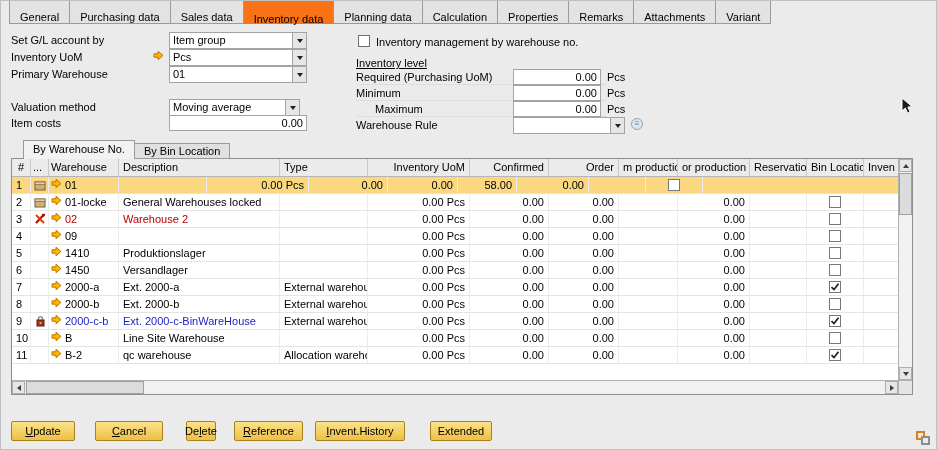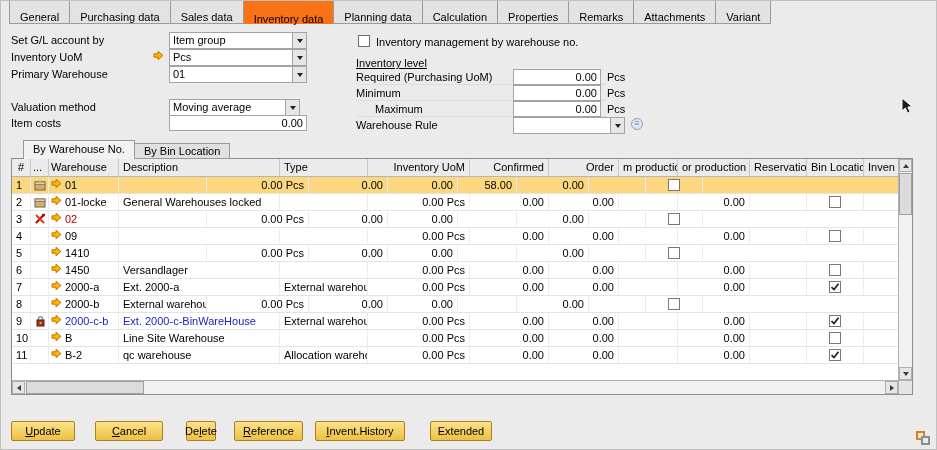--- a/index.html
+++ b/index.html
@@ -244,20 +244,21 @@
               <path d="M2 2 L10 10" stroke="#d14000" stroke-width="2" fill="none"></path>
               <circle cx="9.5" cy="2" r="1.6" fill="#c00000"></circle>
             </svg>
           </div>
           <div class="td col-warehouse">
             <span><svg width="11" height="11" viewBox="0 0 11 11">
                 <path d="M1 3.8 H5 V1.2 L10 5.5 L5 9.8 V7.2 H1 Z" fill="#ffb400" stroke="#bb7a00" stroke-width="1"></path>
               </svg></span>
             <span class="wh-code t-red">02</span>
           </div>
+          <div class="td col-desc t-red">Warehouse 2</div>
           <div class="td col-type"></div>
           <div class="td col-uom num-r">0.00 Pcs</div>
           <div class="td col-confirmed num-r">0.00</div>
           <div class="td col-ordered num-r">0.00</div>
           <div class="td col-inprod num-r"></div>
           <div class="td col-forprod num-r">0.00</div>
           <div class="td col-reservation"></div>
           <div class="td col-bin">
             <div class="gcb"></div>
           </div>
@@ -287,20 +288,21 @@
         </div>
         <div class="trow">
           <div class="td col-num">5</div>
           <div class="td col-icon"></div>
           <div class="td col-warehouse">
             <span><svg width="11" height="11" viewBox="0 0 11 11">
                 <path d="M1 3.8 H5 V1.2 L10 5.5 L5 9.8 V7.2 H1 Z" fill="#ffb400" stroke="#bb7a00" stroke-width="1"></path>
               </svg></span>
             <span class="wh-code">1410</span>
           </div>
+          <div class="td col-desc">Produktionslager</div>
           <div class="td col-type"></div>
           <div class="td col-uom num-r">0.00 Pcs</div>
           <div class="td col-confirmed num-r">0.00</div>
           <div class="td col-ordered num-r">0.00</div>
           <div class="td col-inprod num-r"></div>
           <div class="td col-forprod num-r">0.00</div>
           <div class="td col-reservation"></div>
           <div class="td col-bin">
             <div class="gcb"></div>
           </div>
@@ -356,20 +358,21 @@
         </div>
         <div class="trow">
           <div class="td col-num">8</div>
           <div class="td col-icon"></div>
           <div class="td col-warehouse">
             <span><svg width="11" height="11" viewBox="0 0 11 11">
                 <path d="M1 3.8 H5 V1.2 L10 5.5 L5 9.8 V7.2 H1 Z" fill="#ffb400" stroke="#bb7a00" stroke-width="1"></path>
               </svg></span>
             <span class="wh-code">2000-b</span>
           </div>
+          <div class="td col-desc">Ext. 2000-b</div>
           <div class="td col-type">External warehouse</div>
           <div class="td col-uom num-r">0.00 Pcs</div>
           <div class="td col-confirmed num-r">0.00</div>
           <div class="td col-ordered num-r">0.00</div>
           <div class="td col-inprod num-r"></div>
           <div class="td col-forprod num-r">0.00</div>
           <div class="td col-reservation"></div>
           <div class="td col-bin">
             <div class="gcb"></div>
           </div>

